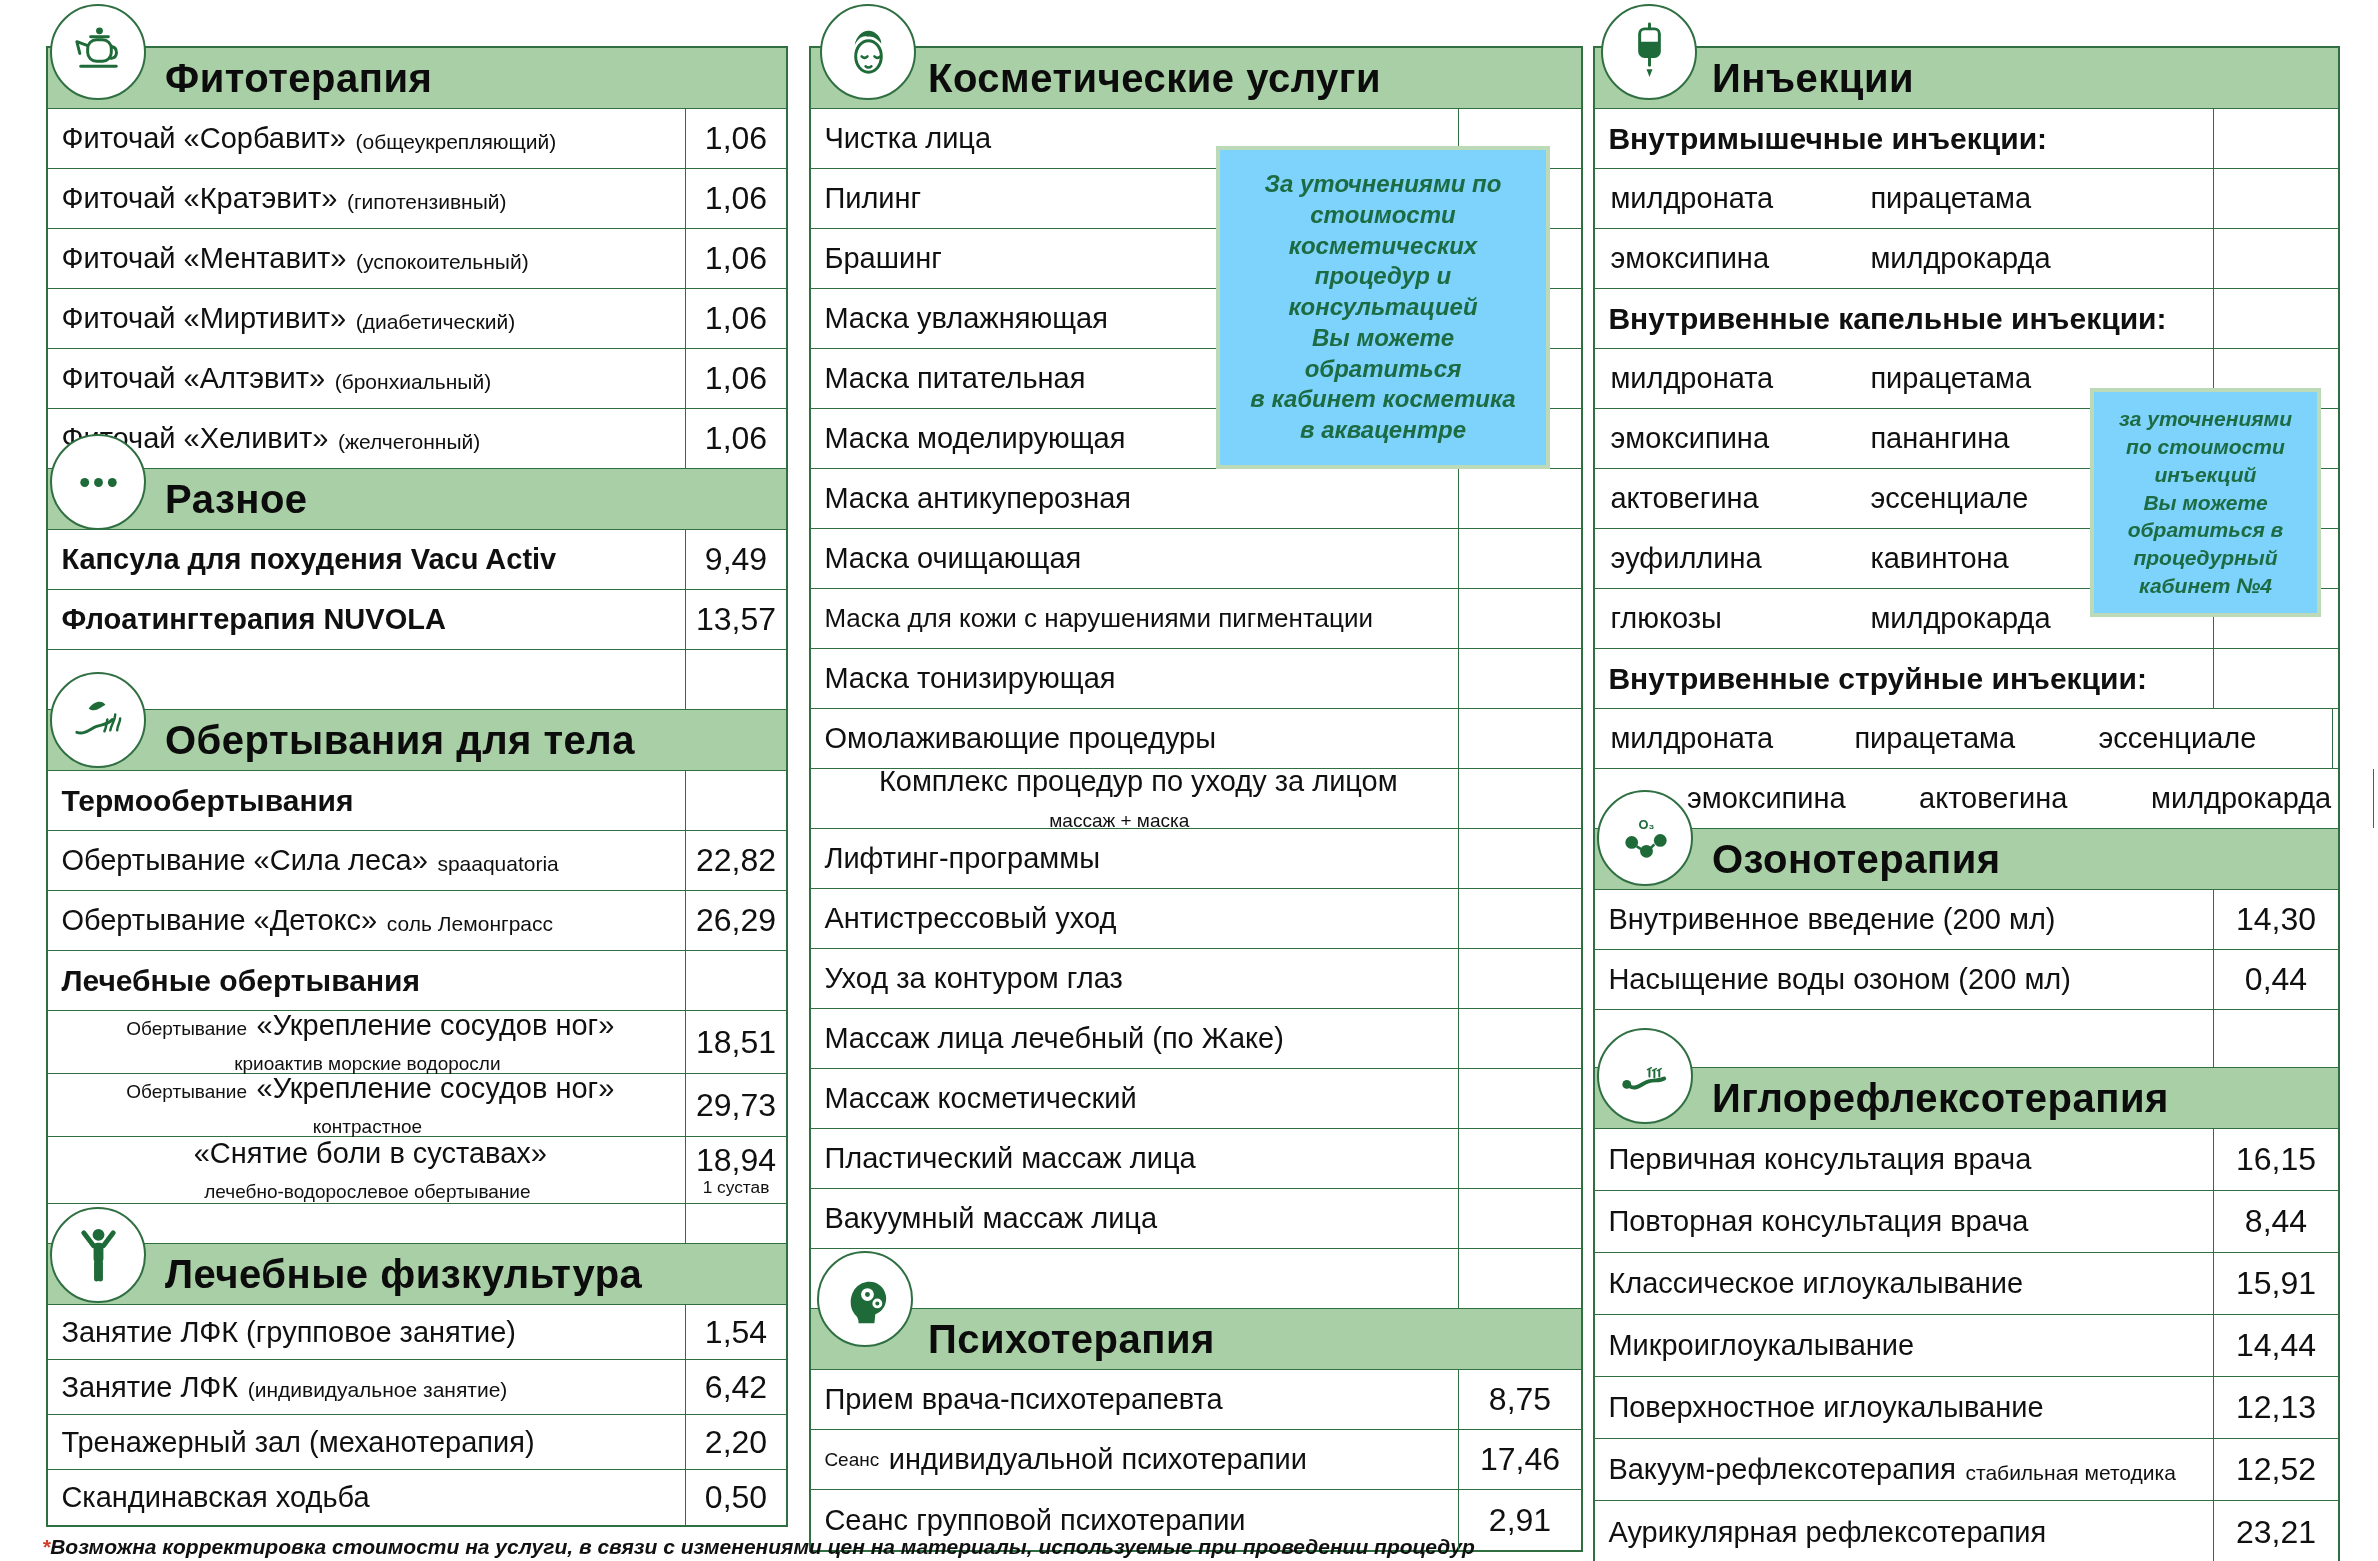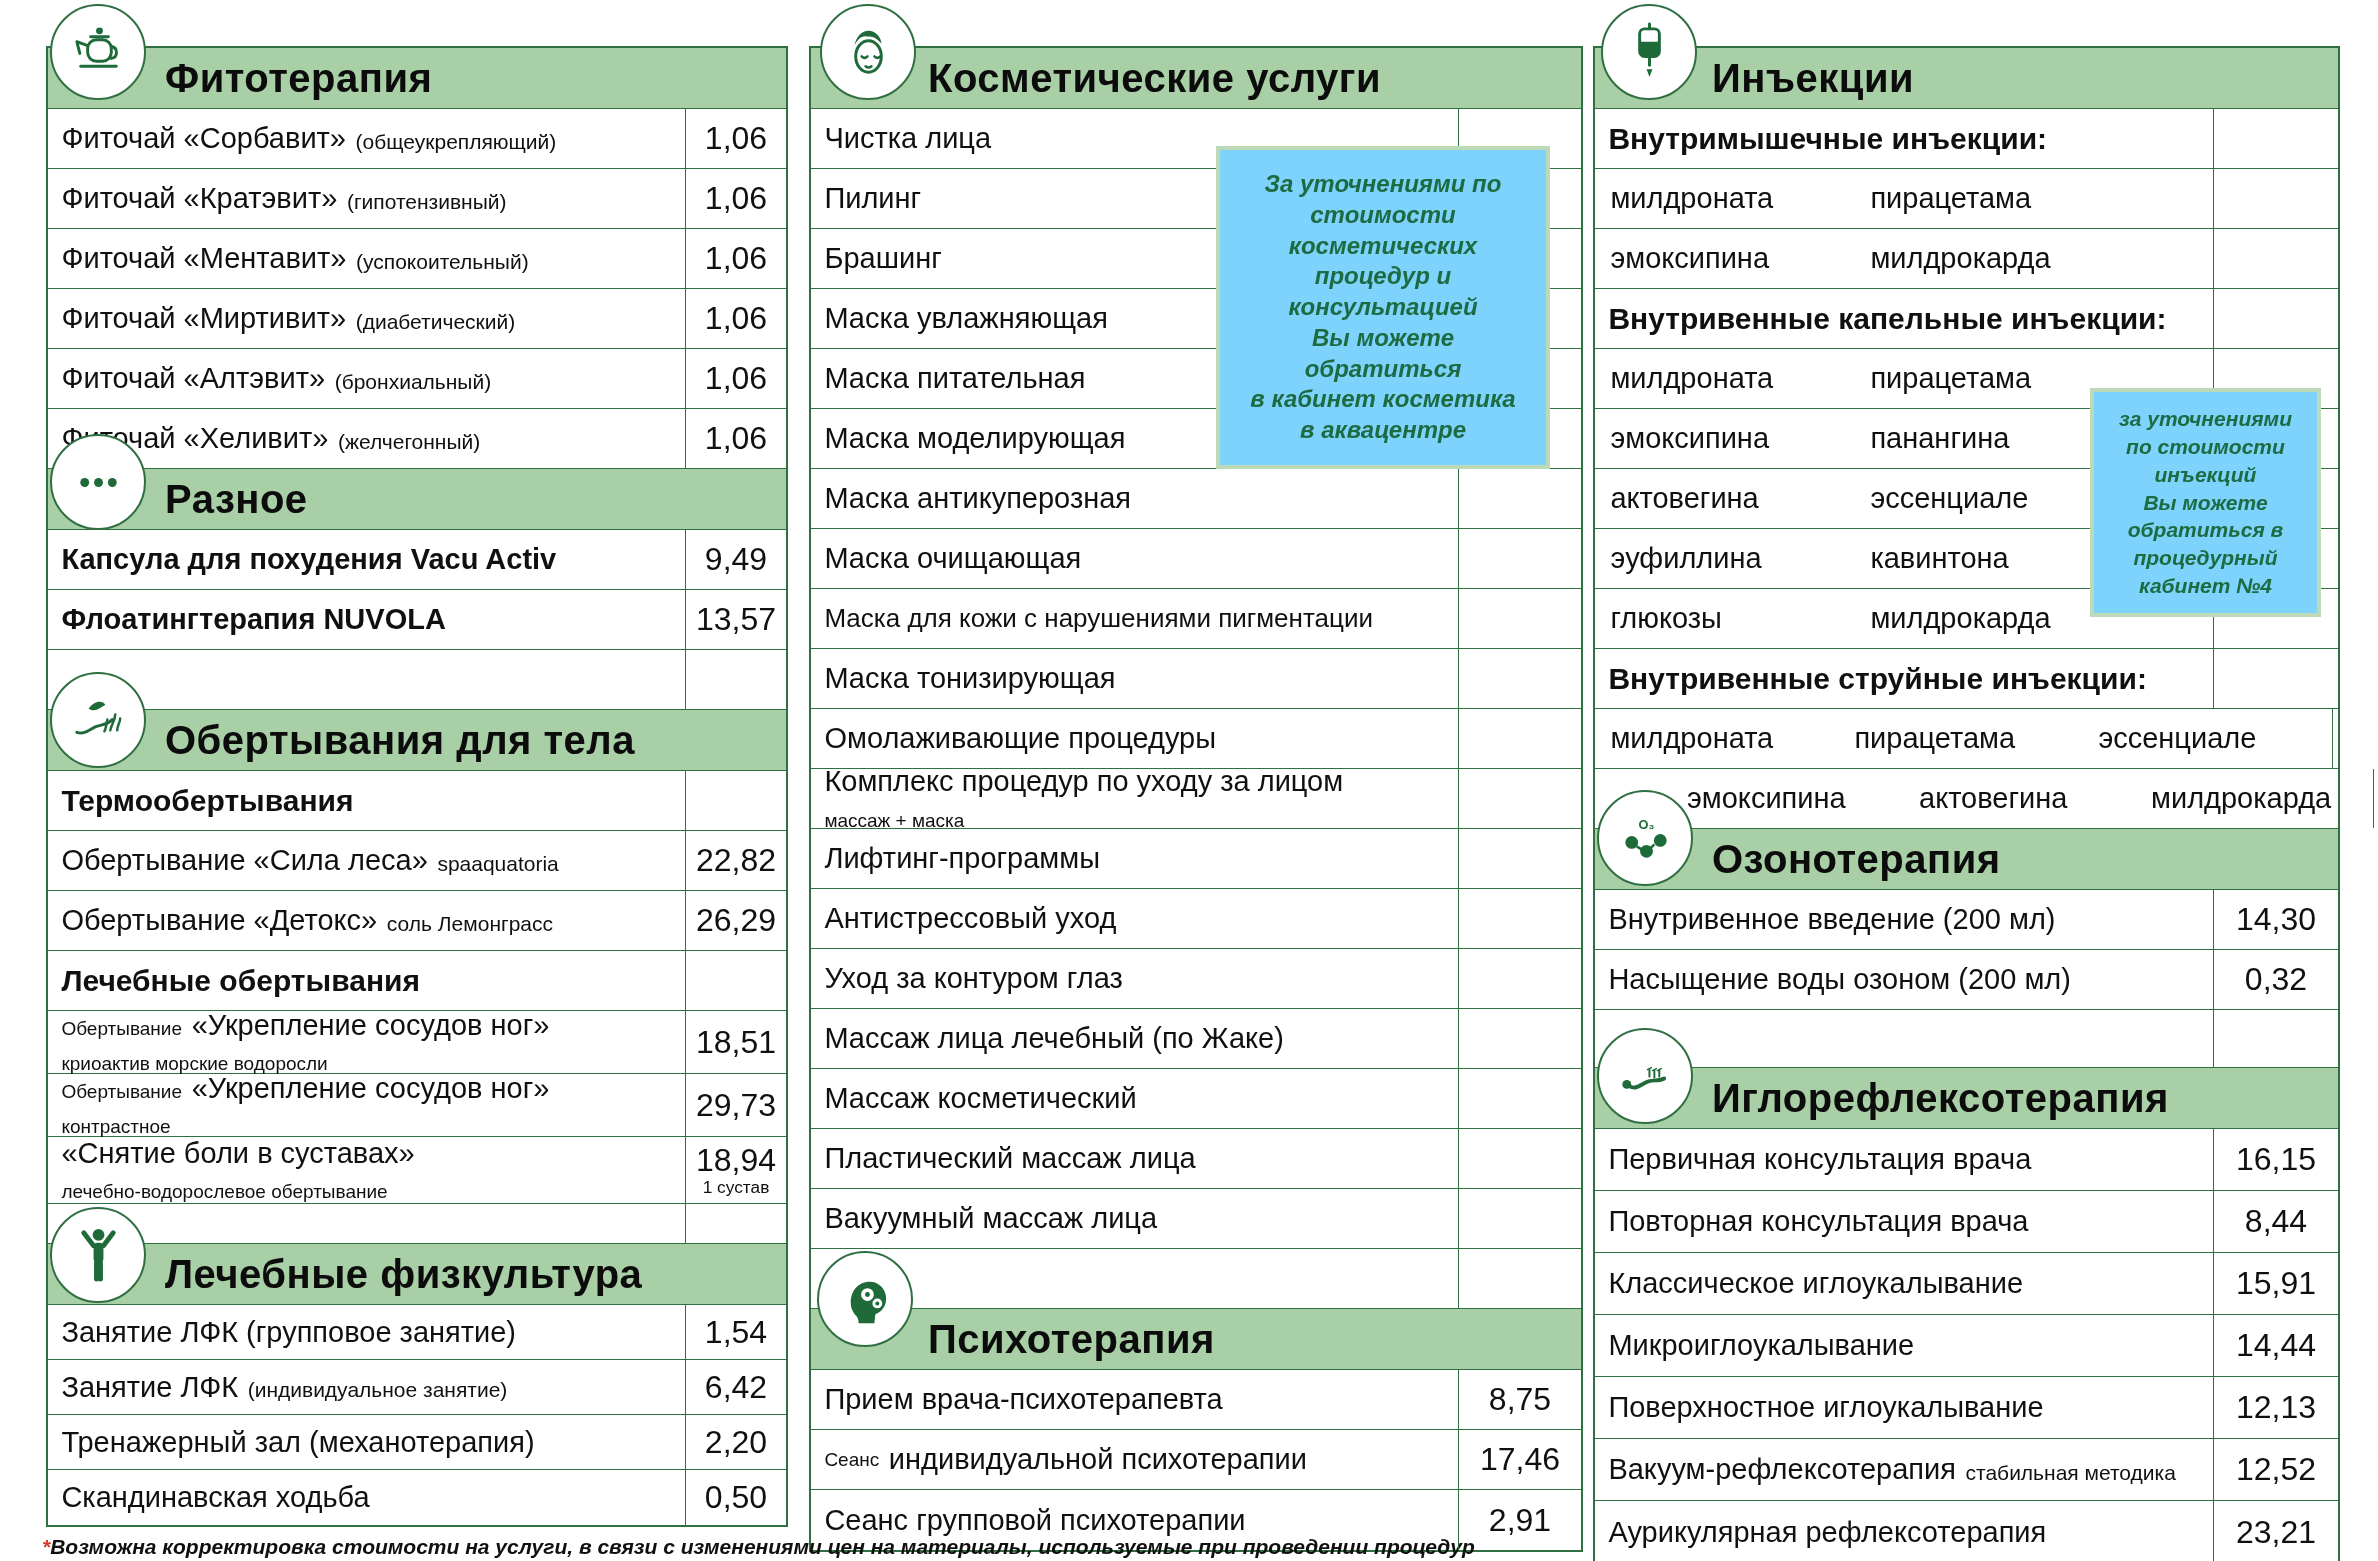--- a/index.html
+++ b/index.html
@@ -12,21 +12,21 @@
   .t-right{left:1593px;width:747px}
   .bar{height:61px;background:var(--bar);display:flex;align-items:center;padding-left:117px;border-bottom:1.9px solid var(--ln);position:relative;z-index:3}
   .bar span{font-size:40px;font-weight:bold;color:#0c0c0c;letter-spacing:0.5px}
   .row{display:flex;height:60px;border-bottom:1.9px solid var(--ln);background:#fff}
   .table>:last-child{border-bottom:none}
   .nm{flex:1;display:flex;align-items:center;gap:9.6px;padding:0 5.8px 0 13.4px;white-space:nowrap;position:relative;z-index:2;font-size:29px;color:#101010}
   .pr{display:flex;flex-direction:column;align-items:center;justify-content:center;border-left:1.9px solid var(--ln);font-size:32px;color:#101010;z-index:1}
   .t-left .pr{flex:0 0 101px}.t-mid .pr{flex:0 0 123px}.t-right .pr{flex:0 0 125px}
   .tail{font-size:21px;margin-top:6.7px}
   .pre{font-size:19px}
-  .nm.two{flex-direction:column;align-items:flex-start;justify-content:center;line-height:1.05;gap:12px}
+  .nm.two{flex-direction:column;align-items:center;justify-content:center;line-height:1.05;gap:12px}
   .l1{display:flex;align-items:baseline;gap:9.6px}
   .sl{font-size:19px;text-align:right;padding-right:5.8px;margin-top:1.9px}
   .prsub{font-size:17.3px;margin-top:-1.9px}
   .headrow .nm{font-weight:bold;font-size:30px}
   .bold .nm{font-weight:bold}
   .fit{font-size:26px}
   .drugs{padding-left:15.4px;gap:16px}
   .drugs span{flex:0 0 244px}
   .drugs.three span{flex:0 0 228px}
   .drugs.ind{padding-left:92px}
@@ -482,21 +482,21 @@
         </div>
         <div class="pr">
           <span>14,30</span>
         </div>
       </div>
     <div class="row">
         <div class="nm">
           <span>Насыщение воды озоном (200 мл)</span>
         </div>
         <div class="pr">
-          <span>0,32</span>
+          <span>0,44</span>
         </div>
       </div>
     <div class="row h60">
         <div class="nm"></div>
         <div class="pr"></div>
       </div>
 
     <div class="bar">
         <span>Иглорефлексотерапия</span>
       </div>

